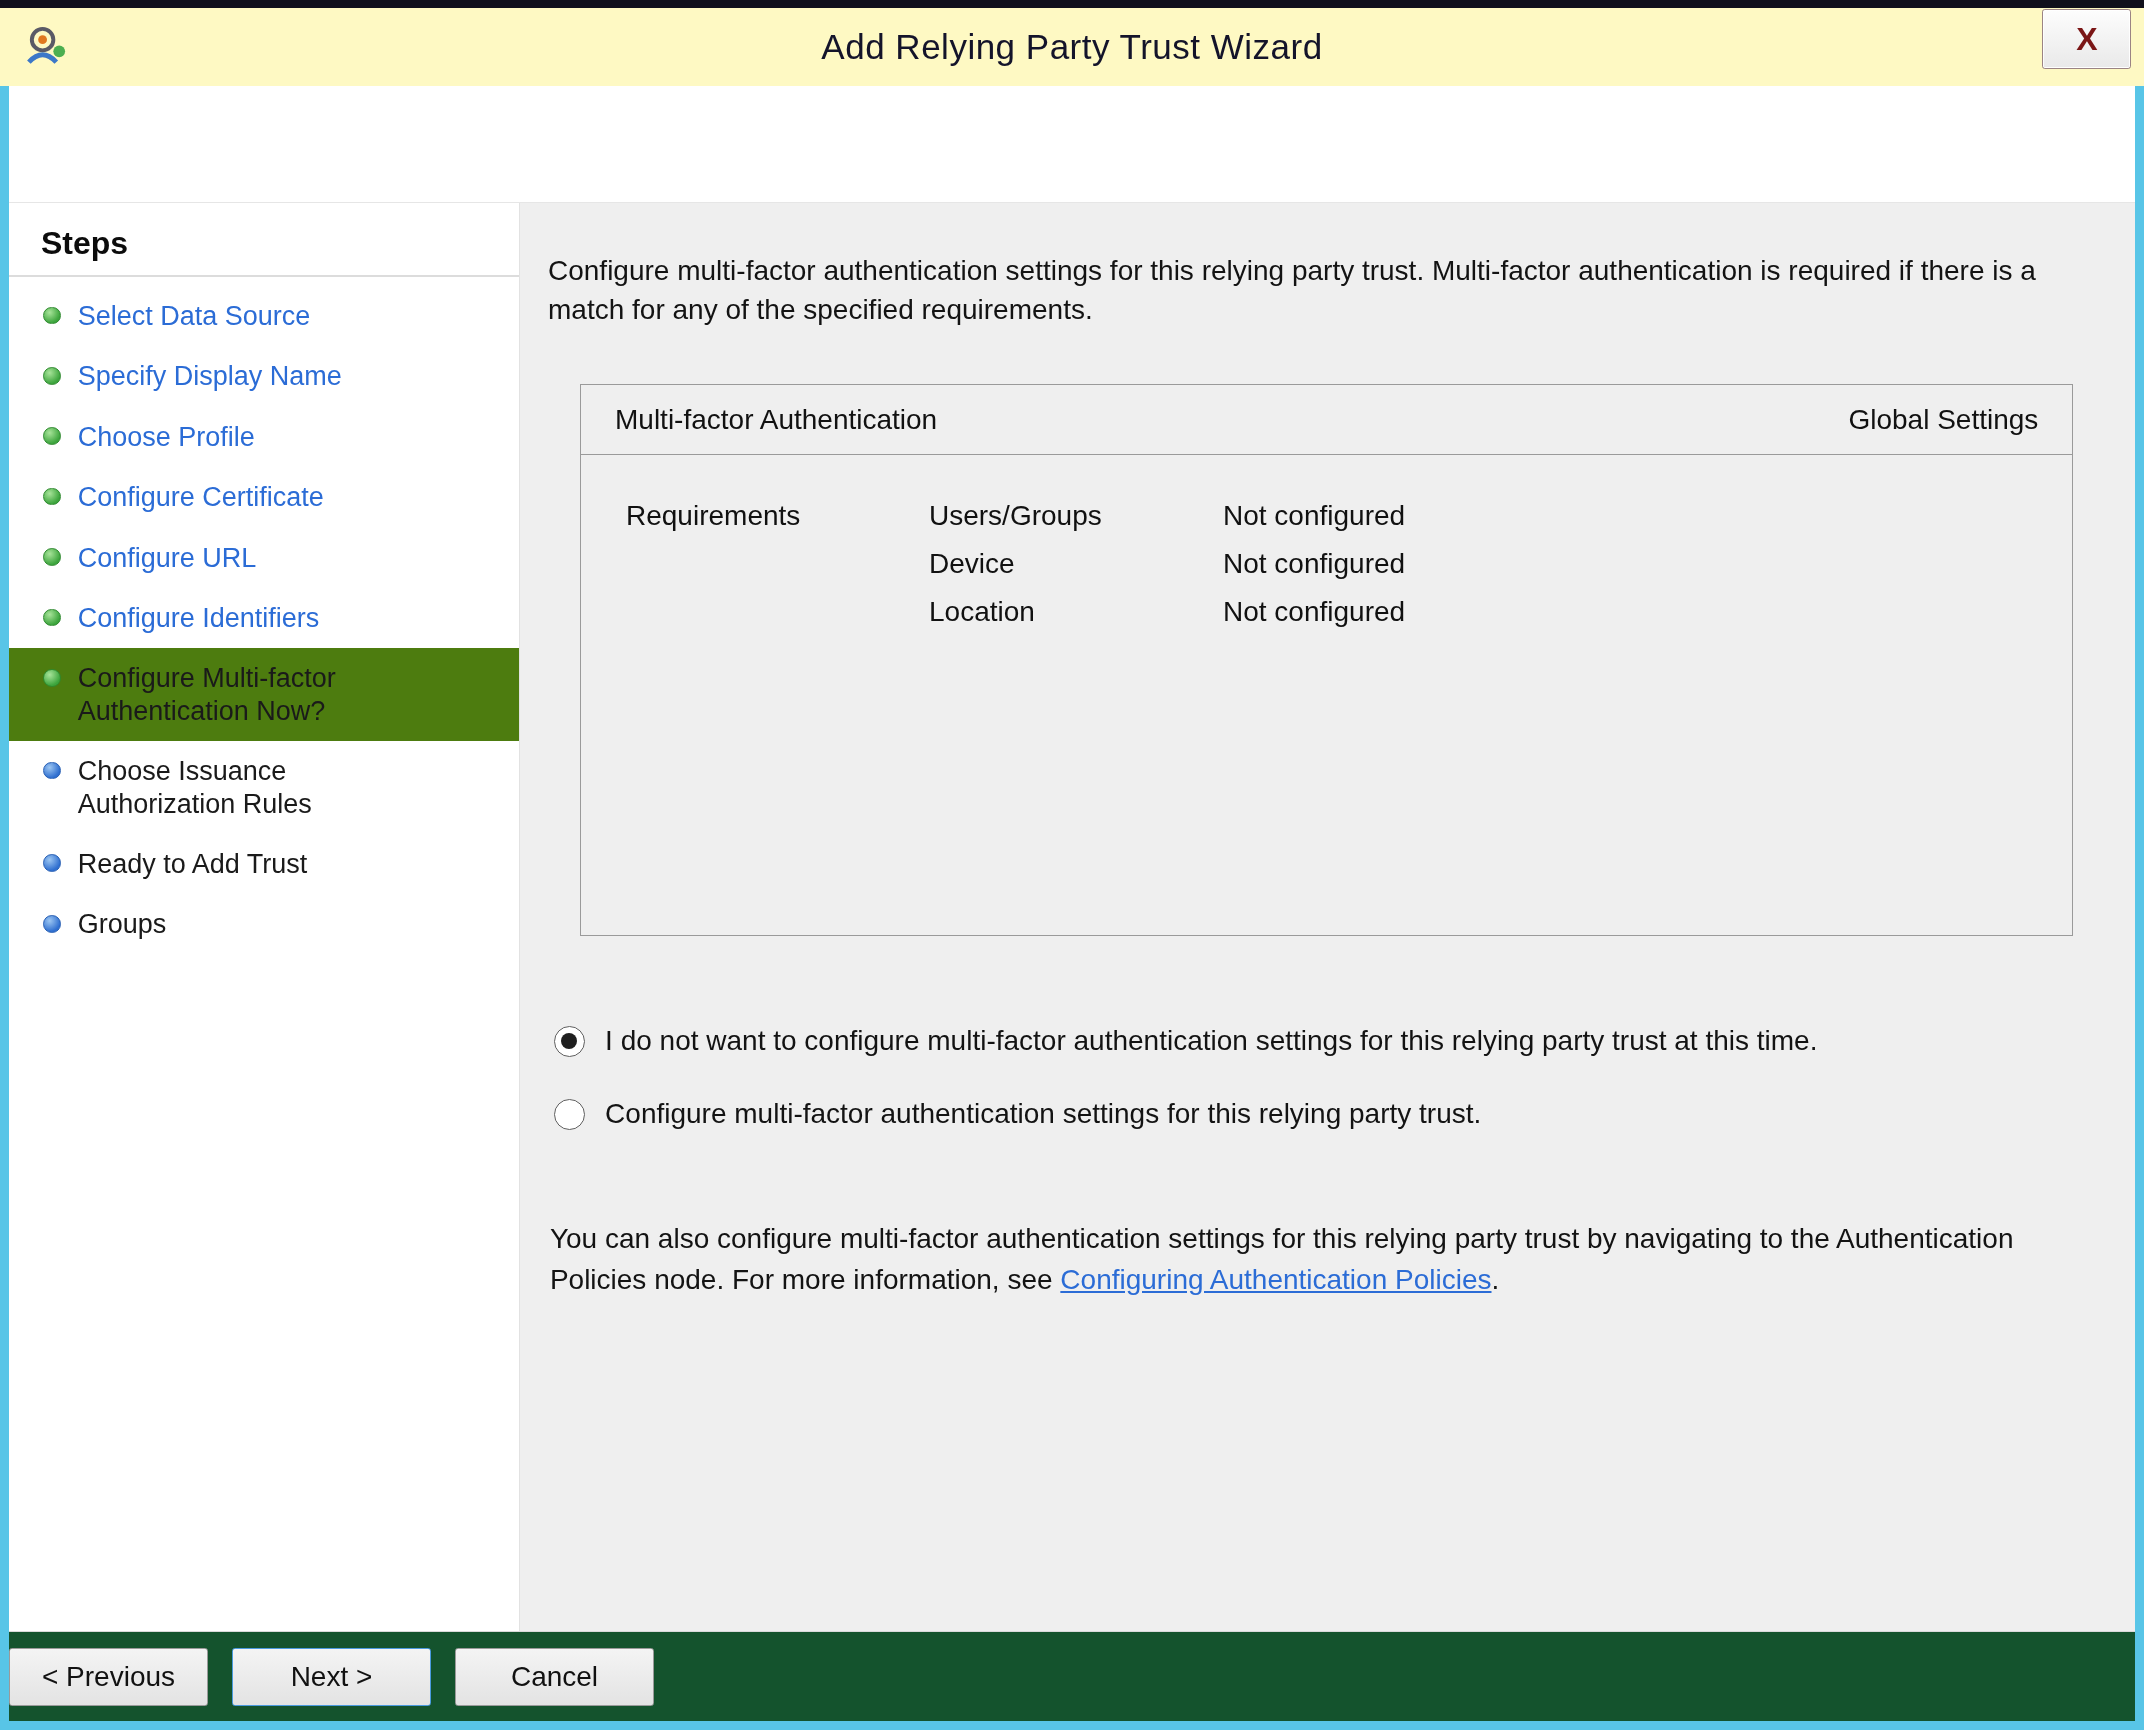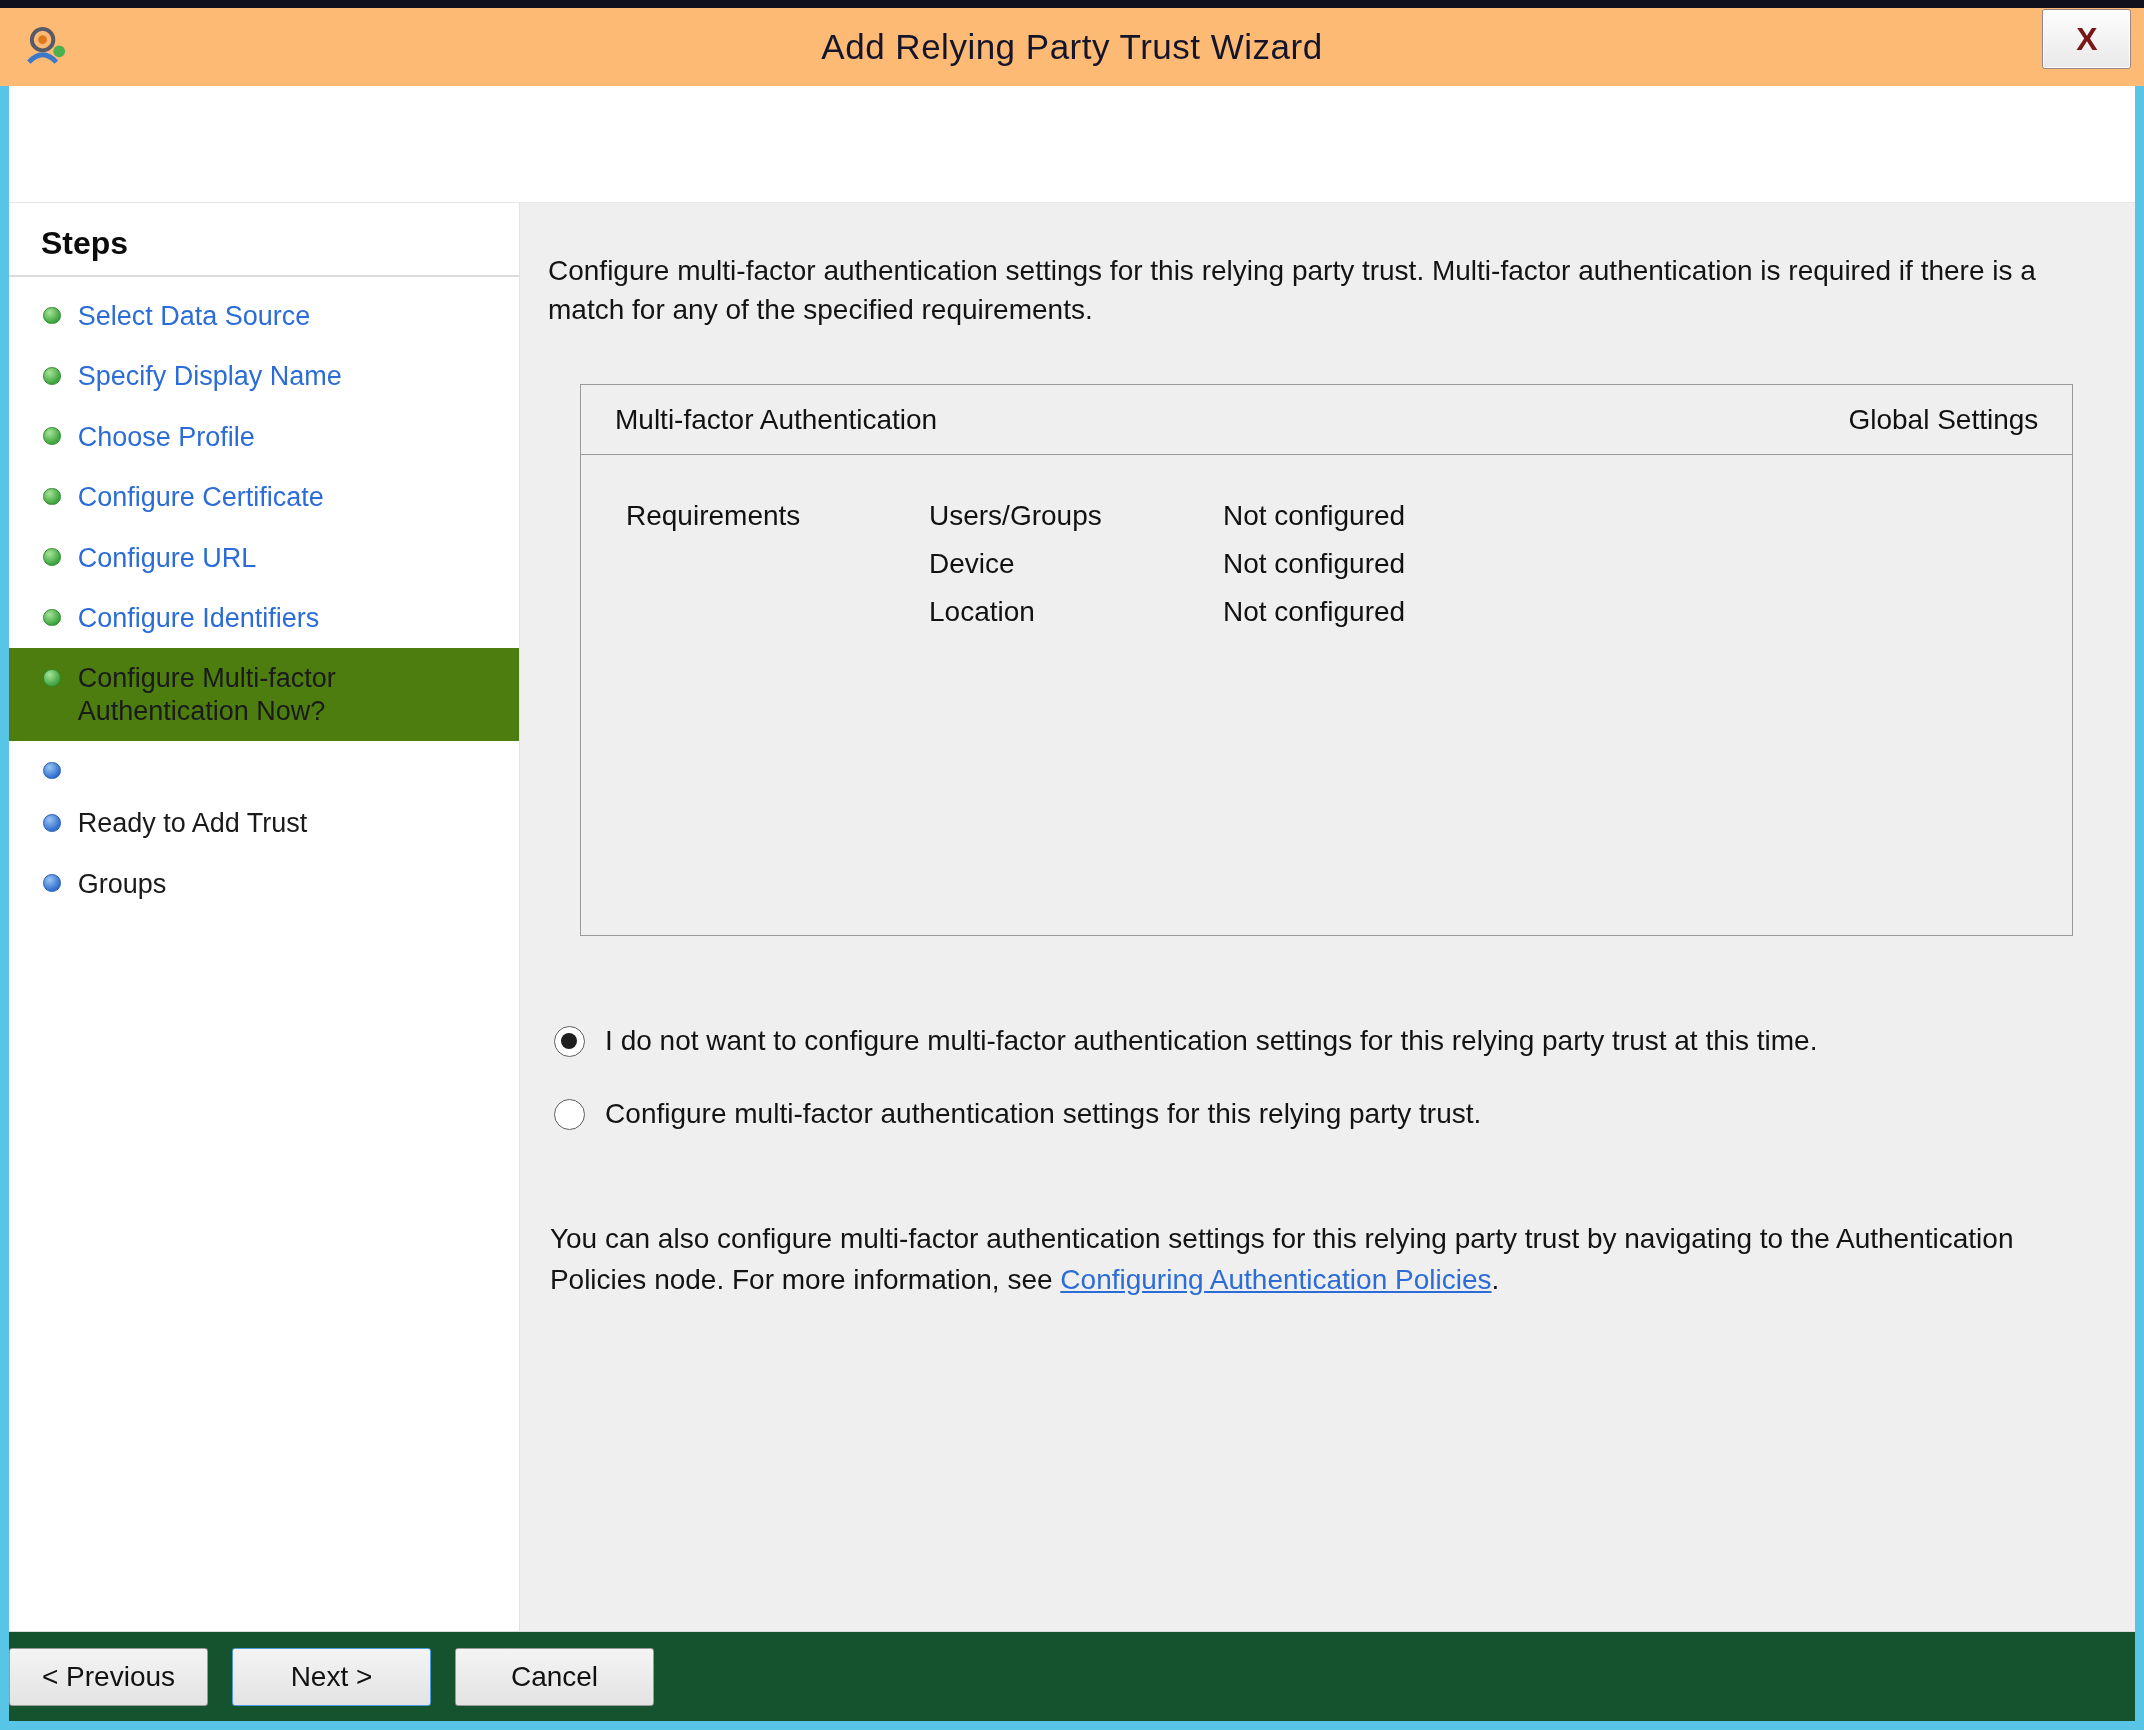--- a/index.html
+++ b/index.html
@@ -14,21 +14,21 @@
     display: flex; flex-direction: column;
     border-left: 9.3px solid #58c5e7;
     border-right: 9.3px solid #58c5e7;
     border-bottom: 9.3px solid #58c5e7;
     background: #efefef;
     position: relative;
   }
   .top-strip { height: 7.5px; background: #10101c; margin: 0 -9.3px; }
   .titlebar {
     height: 78px; margin: 0 -9.3px;
-    background: #fdba74;
+    background: #fef9c3;
     display: flex; align-items: center;
     position: relative;
     flex: 0 0 auto;
   }
   .app-icon { position: absolute; left: 24px; top: 15px; width: 45px; height: 45px; }
   .title {
     width: 100%; text-align: center;
     font-size: 35px; color: #14142a;
     letter-spacing: 0.5px;
   }
@@ -170,20 +170,21 @@
       <div class="step done">
         <span class="dot green"></span>
         <span class="step-label">Configure Identifiers</span>
       </div>
       <div class="step current">
         <span class="dot green"></span>
         <span class="step-label">Configure Multi-factor Authentication Now?</span>
       </div>
       <div class="step pending">
         <span class="dot blue"></span>
+        <span class="step-label">Choose Issuance Authorization Rules</span>
       </div>
       <div class="step pending">
         <span class="dot blue"></span>
         <span class="step-label">Ready to Add Trust</span>
       </div>
       <div class="step pending">
         <span class="dot blue"></span>
         <span class="step-label">Groups</span>
       </div>
     </div>

